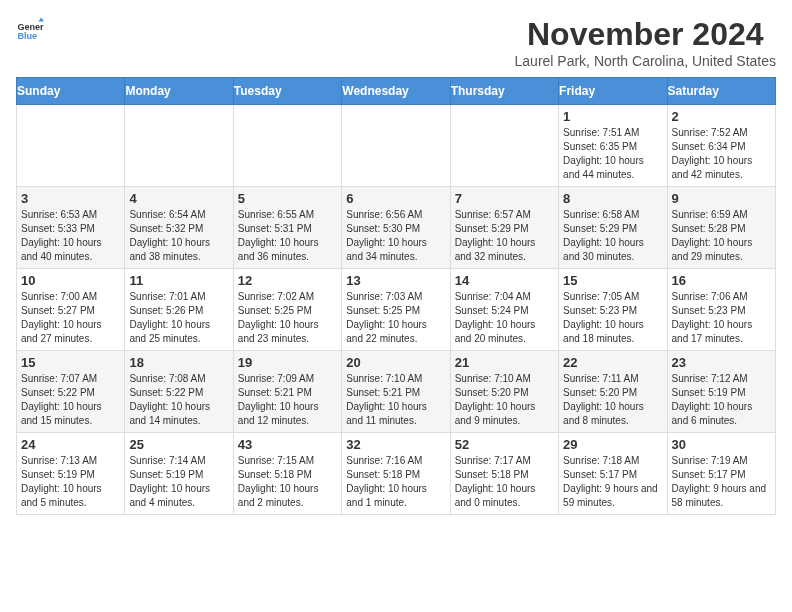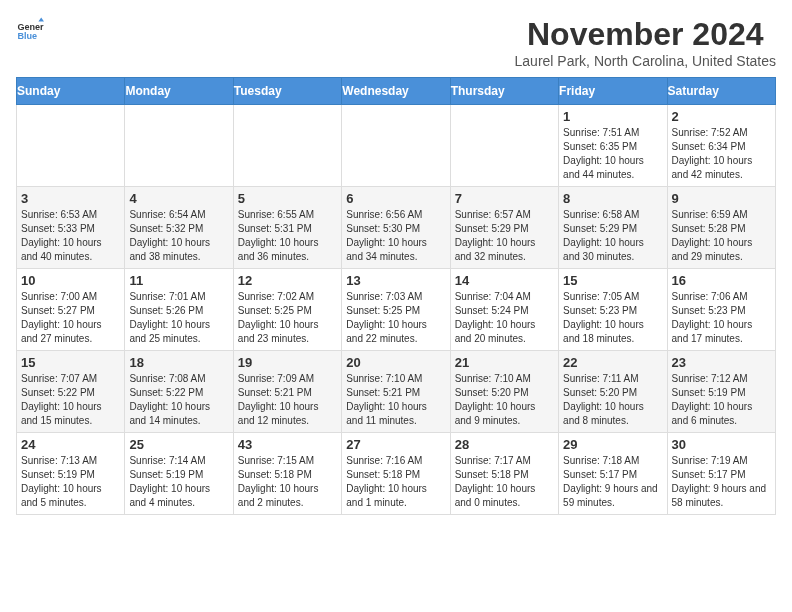--- a/index.html
+++ b/index.html
@@ -222,25 +222,25 @@
         </td>
         <td>
           <span class="day-number">25</span>
           <div class="cell-info">Sunrise: 7:14 AM<br>Sunset: 5:19 PM<br>Daylight: 10 hours and 4 minutes.</div>
         </td>
         <td>
           <span class="day-number">43</span>
           <div class="cell-info">Sunrise: 7:15 AM<br>Sunset: 5:18 PM<br>Daylight: 10 hours and 2 minutes.</div>
         </td>
         <td>
-          <span class="day-number">27</span>
+          <span class="day-number">32</span>
           <div class="cell-info">Sunrise: 7:16 AM<br>Sunset: 5:18 PM<br>Daylight: 10 hours and 1 minute.</div>
         </td>
         <td>
-          <span class="day-number">28</span>
+          <span class="day-number">52</span>
           <div class="cell-info">Sunrise: 7:17 AM<br>Sunset: 5:18 PM<br>Daylight: 10 hours and 0 minutes.</div>
         </td>
         <td>
           <span class="day-number">29</span>
           <div class="cell-info">Sunrise: 7:18 AM<br>Sunset: 5:17 PM<br>Daylight: 9 hours and 59 minutes.</div>
         </td>
         <td>
           <span class="day-number">30</span>
           <div class="cell-info">Sunrise: 7:19 AM<br>Sunset: 5:17 PM<br>Daylight: 9 hours and 58 minutes.</div>
         </td>

